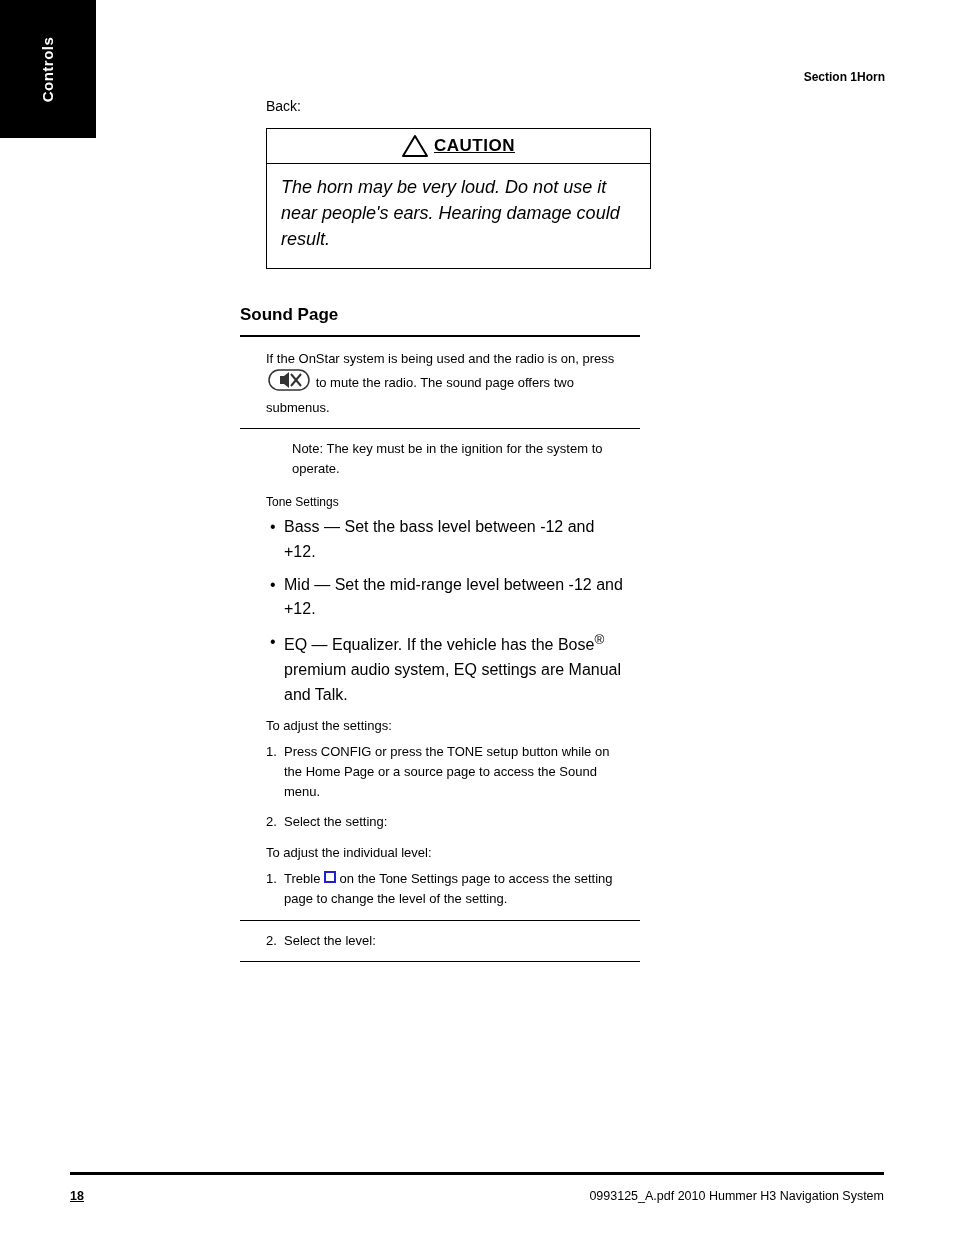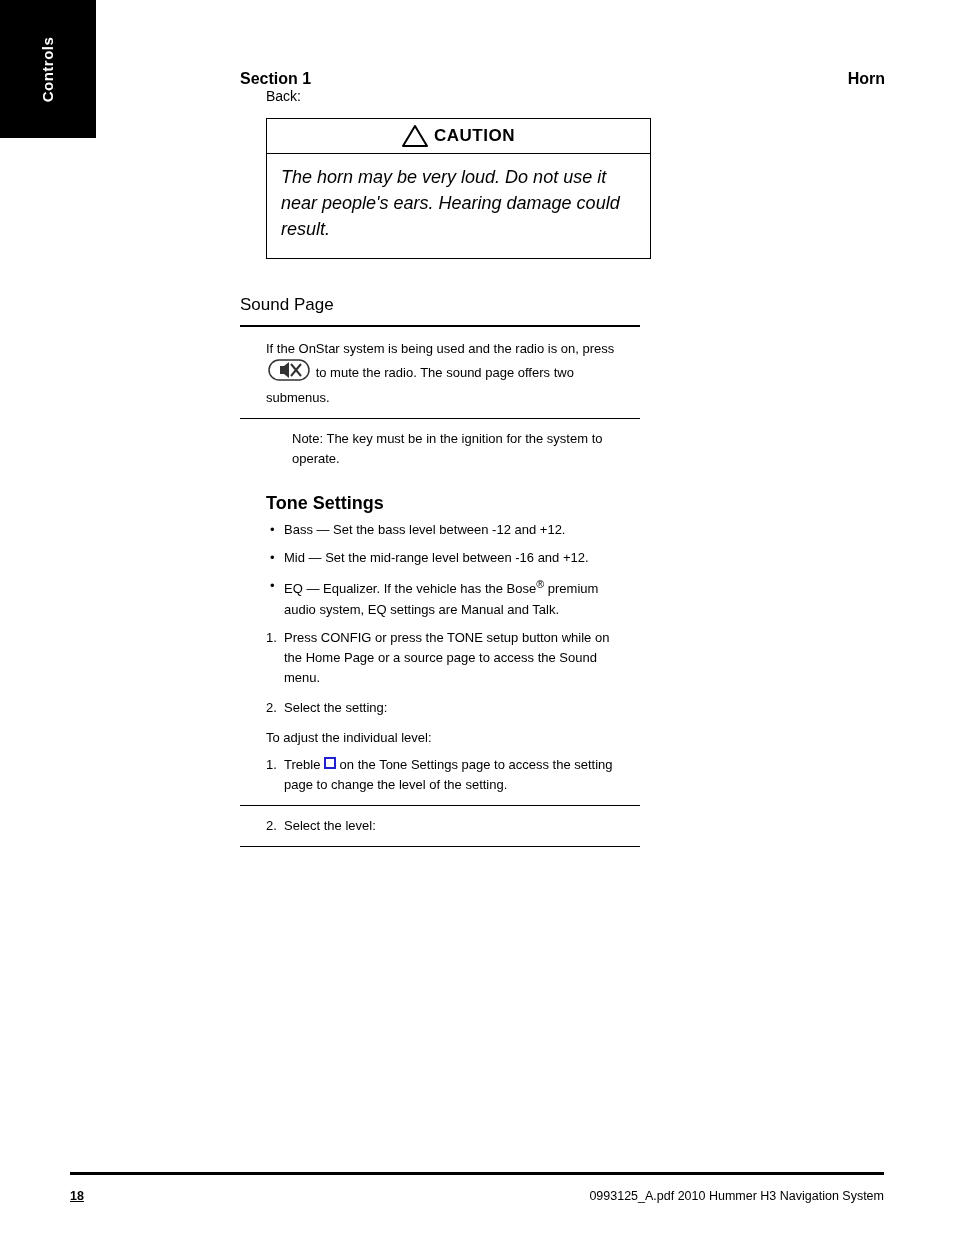--- a/index.html
+++ b/index.html
@@ -1,43 +1,43 @@
 <!DOCTYPE html>
 <html><head>
 <meta charset="utf-8">
 <style>
   * { box-sizing: border-box; margin: 0; padding: 0; }
   html, body { width: 954px; height: 1235px; background: #fff; font-family: Arial, Helvetica, sans-serif; color: #000; }
   .page { position: relative; width: 954px; height: 1235px; }
   .black-tab { position: absolute; top: 0; left: 0; width: 96px; height: 138px; background: #000; color: #fff; display: flex; align-items: center; justify-content: center; }
   .black-tab span { transform: rotate(-90deg); font-size: 15px; font-weight: bold; letter-spacing: 0.5px; white-space: nowrap; }
   .content { position: absolute; left: 240px; top: 70px; width: 645px; }
-  .header-row { display: flex; justify-content: space-between; font-size: 16px; margin-bottom: 0; }
+  .header-row { display: flex; justify-content: flex-end; font-size: 12px; margin-bottom: 14px; }
   .sec-title { font-weight: bold; }
   .callout-label { font-weight: normal; font-size: 14px; margin: 0 0 14px 26px; }
 
   .caution-box { border: 1.5px solid #000; width: 385px; margin-left: 26px; }
   .caution-head { border-bottom: 1.5px solid #000; display: flex; align-items: center; justify-content: center; gap: 6px; padding: 6px 0; }
   .caution-head svg { display: block; }
-  .caution-head-text { font-weight: bold; font-size: 17px; letter-spacing: 0.5px; }
+  .caution-head-text { font-weight: bold; font-size: 17px; letter-spacing: 0.5px; text-decoration: underline; }
   .caution-body { padding: 10px 14px 16px 14px; font-size: 18px; line-height: 1.45; font-style: italic; }
 
-  .subhead { font-weight: normal; font-size: 17px; margin-top: 36px; margin-bottom: 10px; }
+  .subhead { font-weight: bold; font-size: 17px; margin-top: 36px; margin-bottom: 10px; }
   .rule { border: none; border-top: 2px solid #000; margin: 4px 0 12px 0; width: 400px; }
   .thin-rule { border: none; border-top: 1.5px solid #000; margin: 8px 0 10px 0; width: 400px; }
 
   .para { font-size: 13px; line-height: 1.55; margin: 0 0 10px 26px; width: 360px; }
   .para.tight { margin-bottom: 6px; }
   .note { font-size: 13px; line-height: 1.55; margin: 0 0 10px 52px; width: 330px; }
   .note .nb { font-weight: normal; }
 
   .mute-glyph { display: inline-block; vertical-align: middle; margin: 0 2px; }
 
-  .sublabel { font-weight: bold; font-size: 18px; margin: 24px 0 6px 26px; }
-  .bullet { font-size: 13px; line-height: 1.55; margin: 0 0 8px 44px; width: 340px; position: relative; }
+  .sublabel { font-weight: normal; font-size: 12px; margin: 16px 0 6px 26px; }
+  .bullet { font-size: 16px; line-height: 1.55; margin: 0 0 8px 44px; width: 340px; position: relative; }
   .bullet::before { content: "•"; position: absolute; left: -14px; top: 0; }
   .num { font-size: 13px; line-height: 1.55; margin: 0 0 10px 44px; width: 340px; position: relative; }
   .num .n { position: absolute; left: -18px; top: 0; }
 
   .sq-icon { display: inline-block; vertical-align: middle; }
 
   .footer-rule { position: absolute; left: 70px; bottom: 60px; width: 814px; border: none; border-top: 3px solid #000; }
   .footer { position: absolute; left: 70px; bottom: 32px; width: 814px; display: flex; justify-content: space-between; font-size: 12.5px; }
   .footer .pg { font-weight: bold; text-decoration: underline; }
 </style>
@@ -84,25 +84,26 @@
     </p>
     <hr class="thin-rule">
 
     <p class="note">
       <span class="nb">Note: </span><span>The key must be in the ignition for the system to operate.</span>
     </p>
 
     <div class="sublabel">Tone Settings</div>
 
     <p class="bullet">Bass — Set the bass level between -12 and +12.</p>
-    <p class="bullet">Mid — Set the mid-range level between -16 and +12.</p>
+    <p class="bullet">Mid — Set the mid-range level between -12 and +12.</p>
     <p class="bullet">
       <span>EQ — Equalizer. If the vehicle has the Bose</span><sup>®</sup><span> premium audio system, EQ settings are Manual and Talk.</span>
     </p>
 
+    <p class="para tight">To adjust the settings:</p>
     <p class="num"><span class="n">1.</span><span>Press CONFIG or press the TONE setup button while on the Home Page or a source page to access the Sound menu.</span></p>
     <p class="num"><span class="n">2.</span><span>Select the setting:</span></p>
 
     <p class="para tight">To adjust the individual level:</p>
     <p class="num">
       <span class="n">1.</span>
       <span>Treble </span>
       <span class="sq-icon">
         <svg width="12" height="12" viewBox="0 0 12 12">
             <rect x="1" y="1" width="10" height="10" fill="none" stroke="#2020d0" stroke-width="2"></rect>

